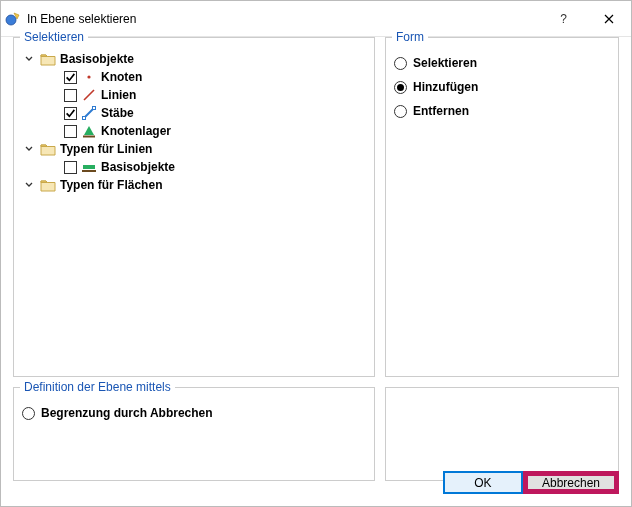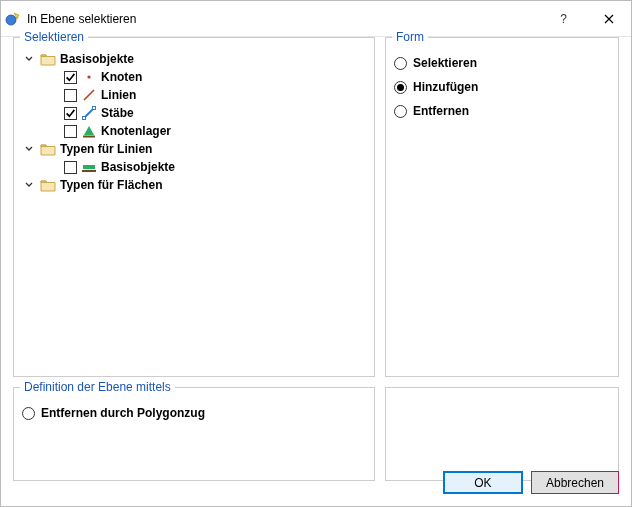--- a/index.html
+++ b/index.html
@@ -105,27 +105,26 @@
   }
   .radio.checked::after {
     content: ""; width: 7px; height: 7px; border-radius: 50%; background: #000;
   }
   
   .buttons {
     position: absolute;
     right: 12px;
     bottom: 12px;
     display: flex;
-    gap: 8px;
     padding-left: 48px;
   }
   button.dlg {
     min-width: 80px;
     height: 23px;
-    border: 1px solid #be185d;
+    border: 5px solid #be185d;
     background: #e1e1e1;
     font: inherit;
     padding: 0 14px;
   }
   button.dlg.primary {
     border: 1px solid #0078d7;
     background: #e5f1fb;
     outline: 1px solid #0078d7;
     outline-offset: -2px;
   }
@@ -270,21 +269,21 @@
         </div>
     </div>
   </div>
 
   <div class="groupbox">
     <div class="legend">Definition der Ebene mittels</div>
     <div class="inner">
       <div class="radios" id="def-radios">
           <div class="radio-row">
             <span class="radio"></span>
-            <span class="label">Entfernen durch Polygonzug</span>
+            <span class="label">Begrenzung durch Abbrechen</span>
           </div>
         </div>
     </div>
   </div>
 
   <div class="groupbox sel-right-bottom"></div>
 
 </div>
 
 <div class="buttons">

